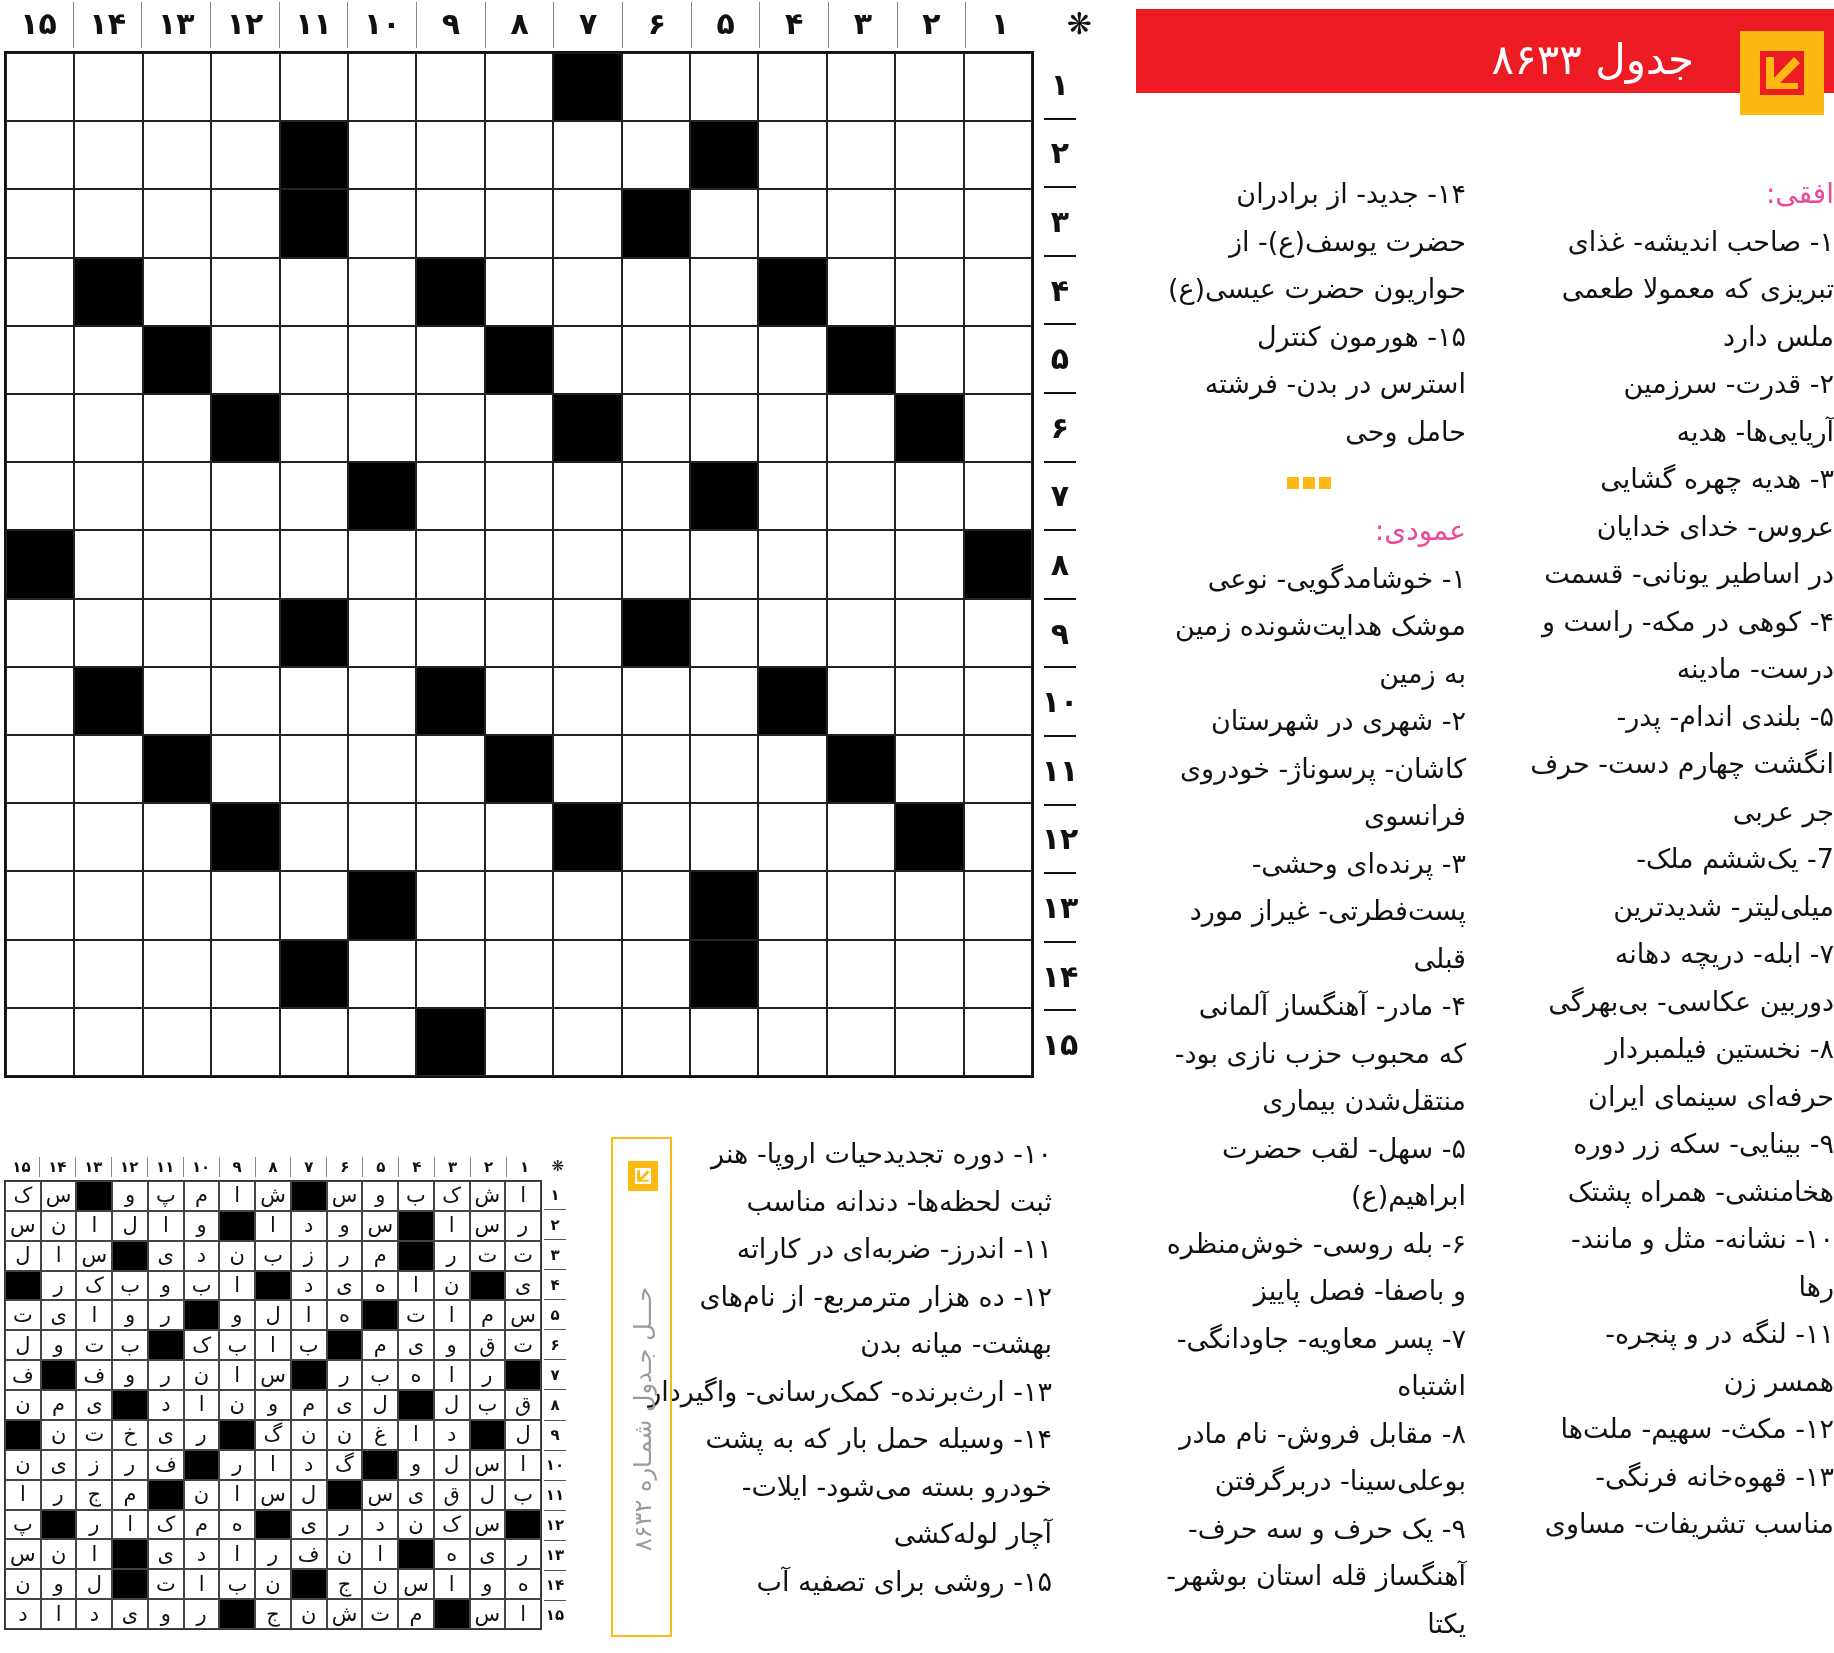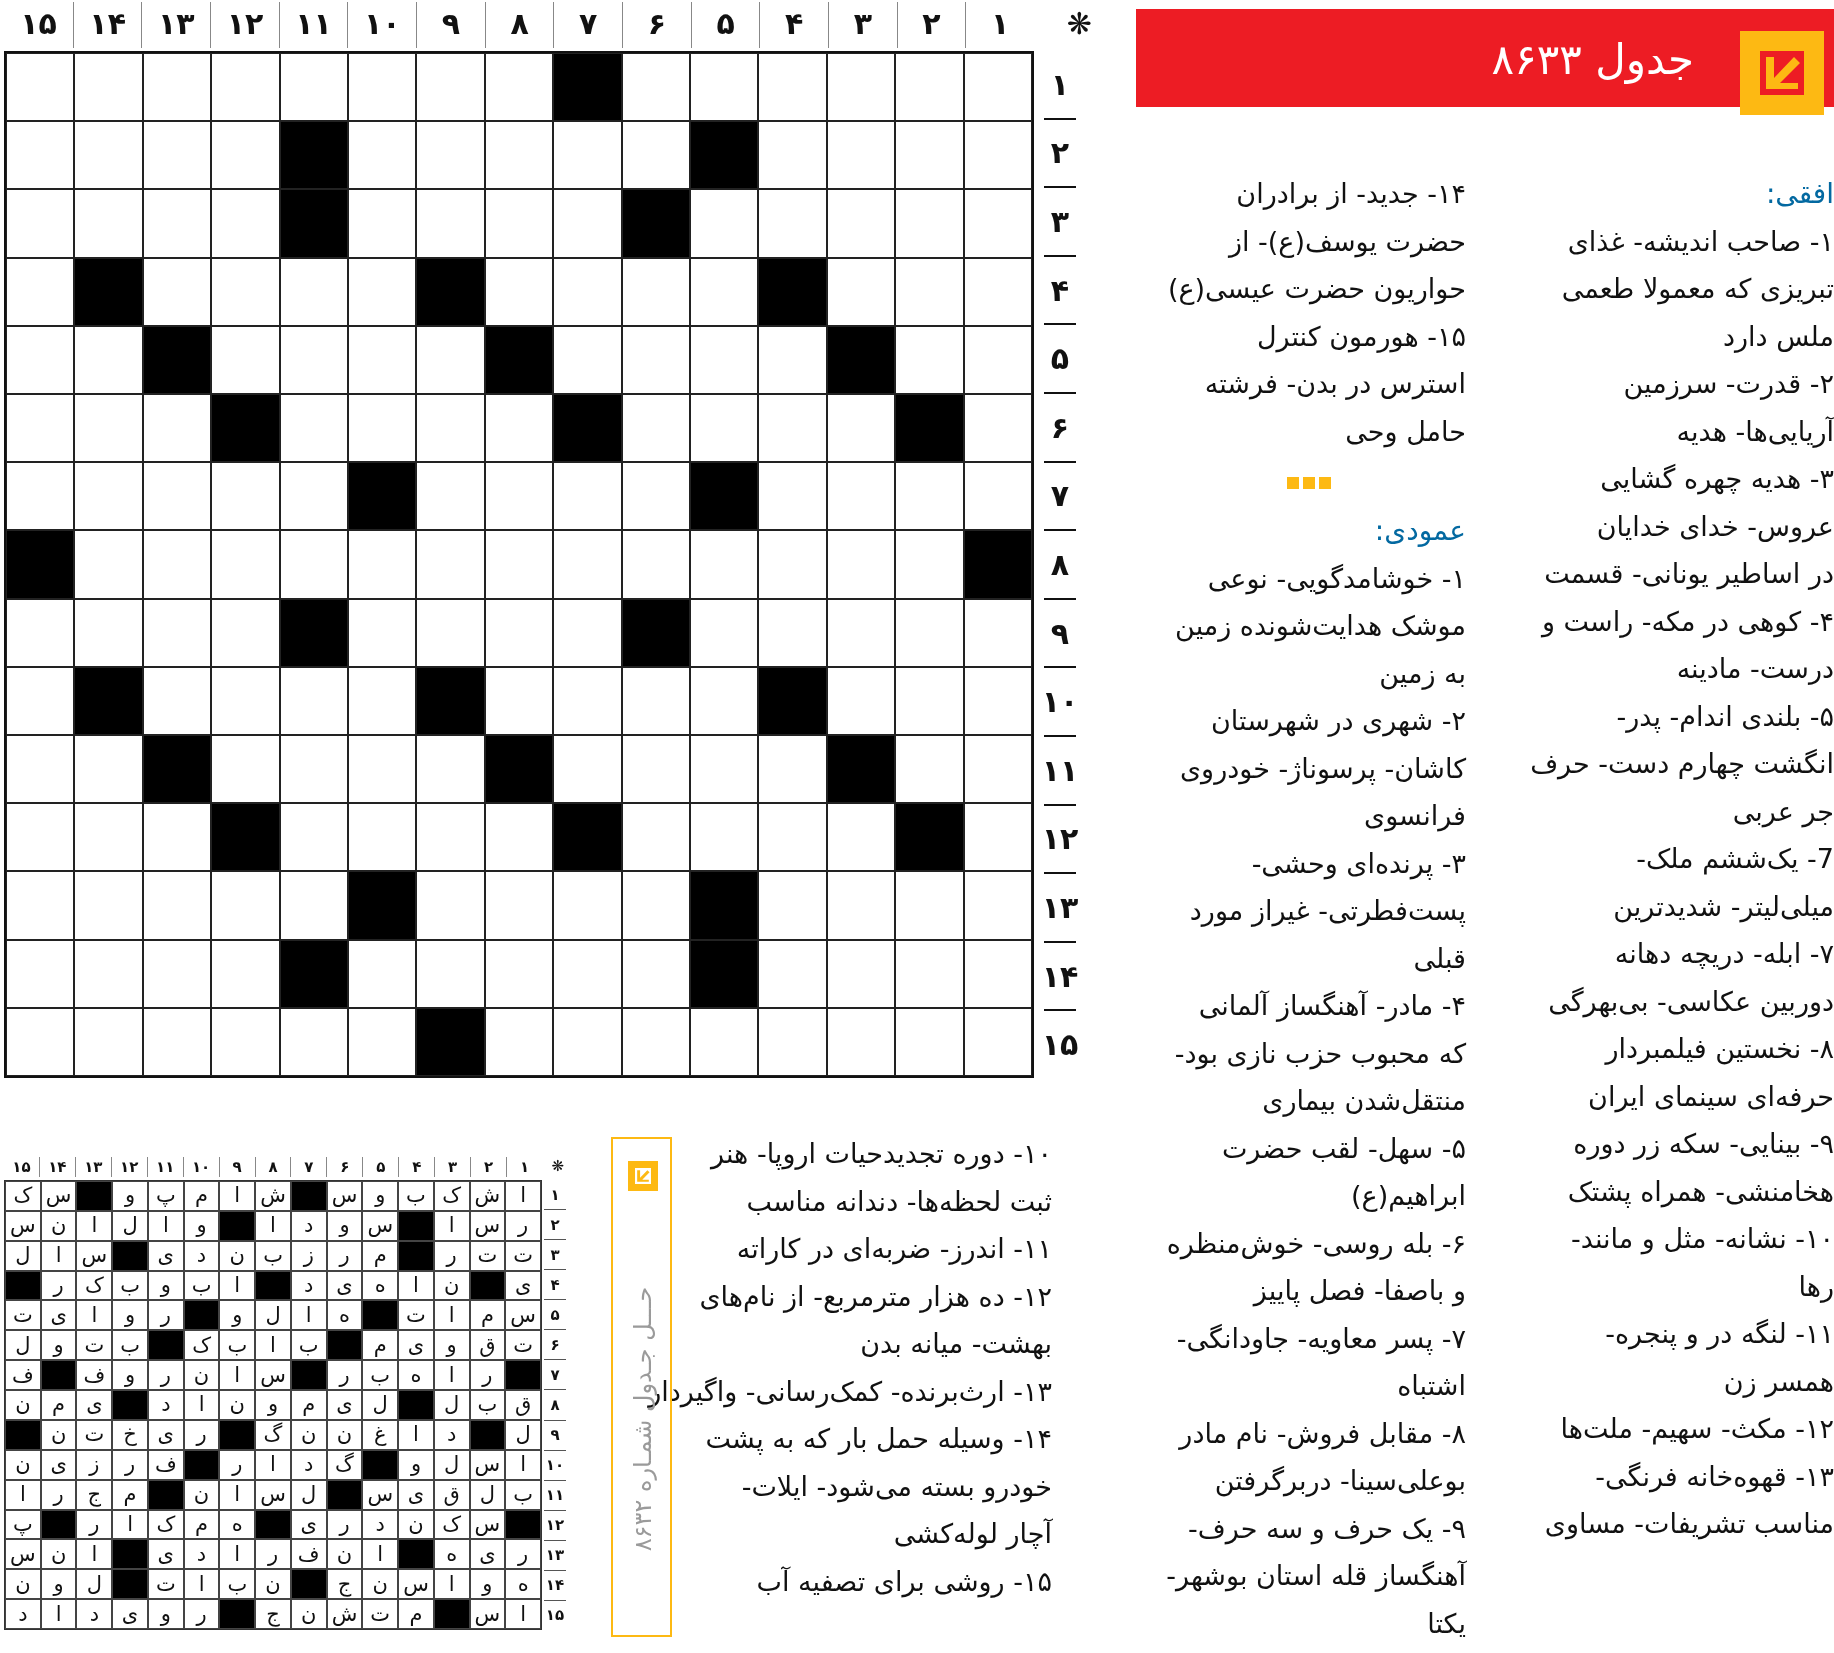--- a/index.html
+++ b/index.html
@@ -16,28 +16,28 @@
           display: grid; grid-template-columns: repeat(15, 1fr); grid-template-rows: repeat(15, 1fr);
           direction: rtl; border: 2px solid #111; }
   .grid .cell { border: 1px solid #222; background: #fff; }
   .grid .cell.black { background: #000; }
 
   .row-head { position: absolute; top: 51px; left: 1040px; width: 40px; height: 1027px; display: flex; flex-direction: column; }
   .row-head .rn { flex: 1; text-align: center; font-size: 30px; font-weight: bold; display: flex; align-items: center; justify-content: center; border-bottom: 2px solid #111; margin: 0 4px; }
   .row-head .rn:last-child { border-bottom: none; }
 
   
-  .banner { position: absolute; top: 9px; left: 1136px; width: 698px; height: 98px; background: #ed1c24; }
+  .banner { position: absolute; top: 9px; left: 1136px; width: 698px; height: 84px; background: #ed1c24; }
   .banner .title { position: absolute; right: 140px; top: 26px; color: #fff; font-size: 42px; direction: rtl; font-family: "DejaVu Sans", sans-serif; }
   .banner .logo { position: absolute; right: 10px; top: 22px; width: 84px; height: 84px; background: #fdb913; }
   .banner .logo svg { position: absolute; left: 20px; top: 20px; }
 
   
   .clues { position: absolute; direction: rtl; text-align: justify; font-size: 27px; line-height: 47.5px; color: #111; }
-  .clues .heading { color: #0369a1; font-size: 28px; }
+  .clues .heading { color: #ec4899; font-size: 28px; }
   .clues .line { display: block; white-space: nowrap; }
   .col-right { left: 1520px; top: 170px; width: 314px; }
   .col-mid { left: 1152px; top: 170px; width: 314px; }
   .col-bottom { left: 672px; top: 1130px; width: 380px; }
 
   .dots { display: flex; gap: 4px; justify-content: center; margin: 22px 0 18px; }
   .dots span { width: 12px; height: 12px; background: #fdb913; display: inline-block; }
 
   
   .sol-colhead { position: absolute; top: 1157px; left: 4px; width: 538px; height: 20px; display: flex; direction: rtl; }

